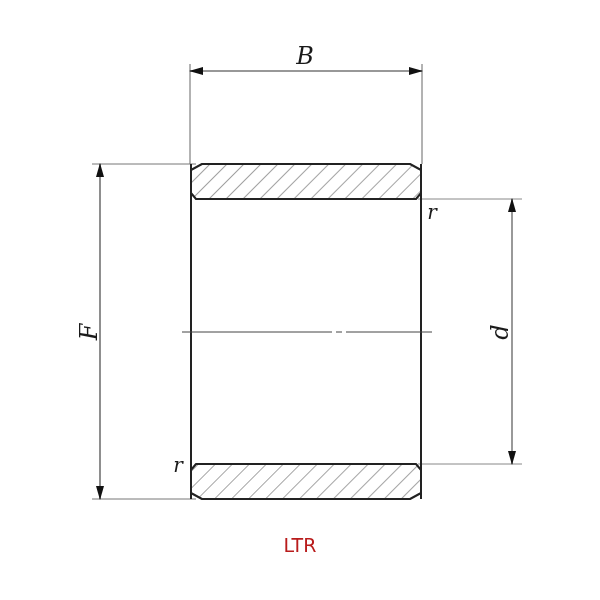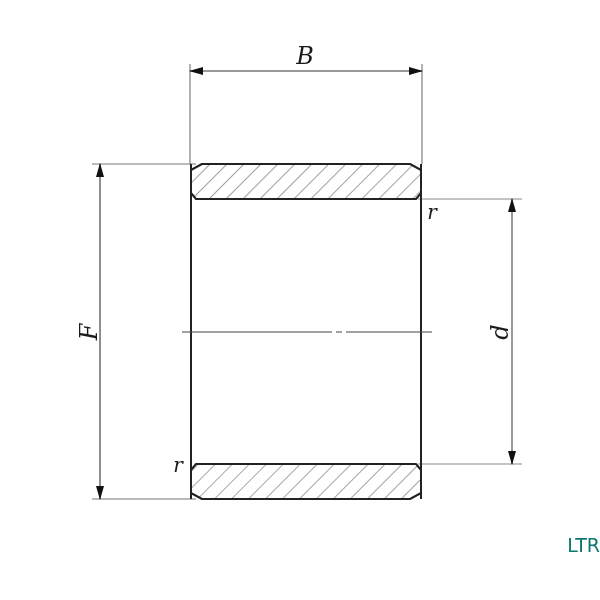--- a/index.html
+++ b/index.html
@@ -1,20 +1,20 @@
 <!DOCTYPE html>
 <html><head>
   <meta charset="utf-8">
   <style>
     html, body { margin: 0; padding: 0; background: #ffffff; }
     body { width: 600px; height: 600px; position: relative; overflow: hidden; }
     #drawing { position: absolute; left: 0; top: 0; width: 600px; height: 600px; }
     .dim-label { font-family: "DejaVu Serif", "Liberation Serif", serif; font-style: italic; fill: #1a1a1a; }
-    .caption { position: absolute; left: 0; width: 600px; top: 534px; text-align: right;
-      font-family: "DejaVu Sans", "Liberation Sans", sans-serif; font-size: 19px; color: #0f766e; }
+    .caption { position: absolute; left: 0; width: 600px; top: 534px; text-align: center;
+      font-family: "DejaVu Sans", "Liberation Sans", sans-serif; font-size: 19px; color: #b91c1c; }
   </style>
 </head>
 <body>
 
 <svg id="drawing" viewBox="0 0 600 600" xmlns="http://www.w3.org/2000/svg">
   <defs>
     <pattern id="hatch" patternUnits="userSpaceOnUse" width="12" height="12" patternTransform="rotate(45)">
       <line x1="0" y1="0" x2="0" y2="12" stroke="#333" stroke-width="0.9"></line>
     </pattern>
     <marker id="arrowEnd" markerWidth="14" markerHeight="8" refX="13" refY="4" orient="auto" markerUnits="userSpaceOnUse">

